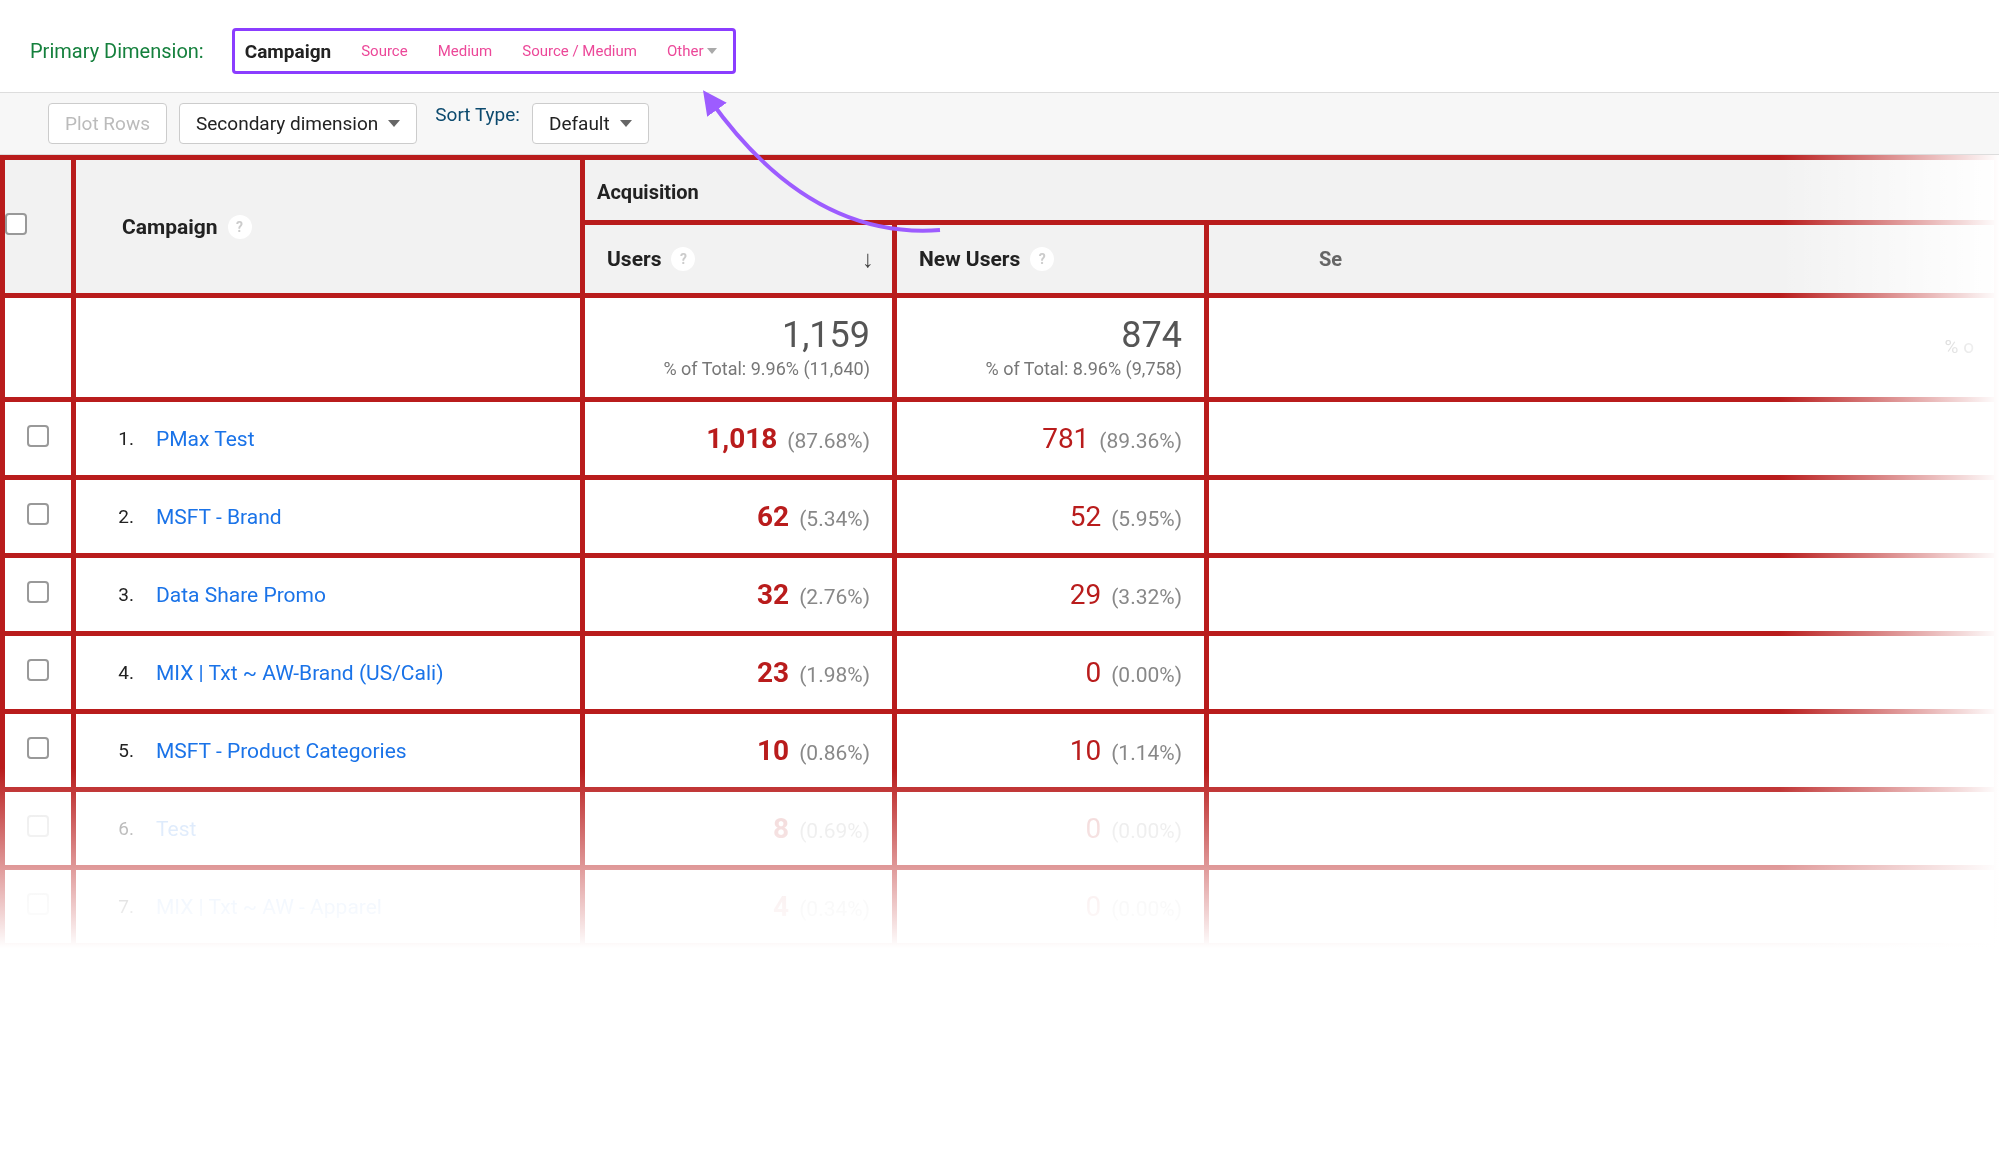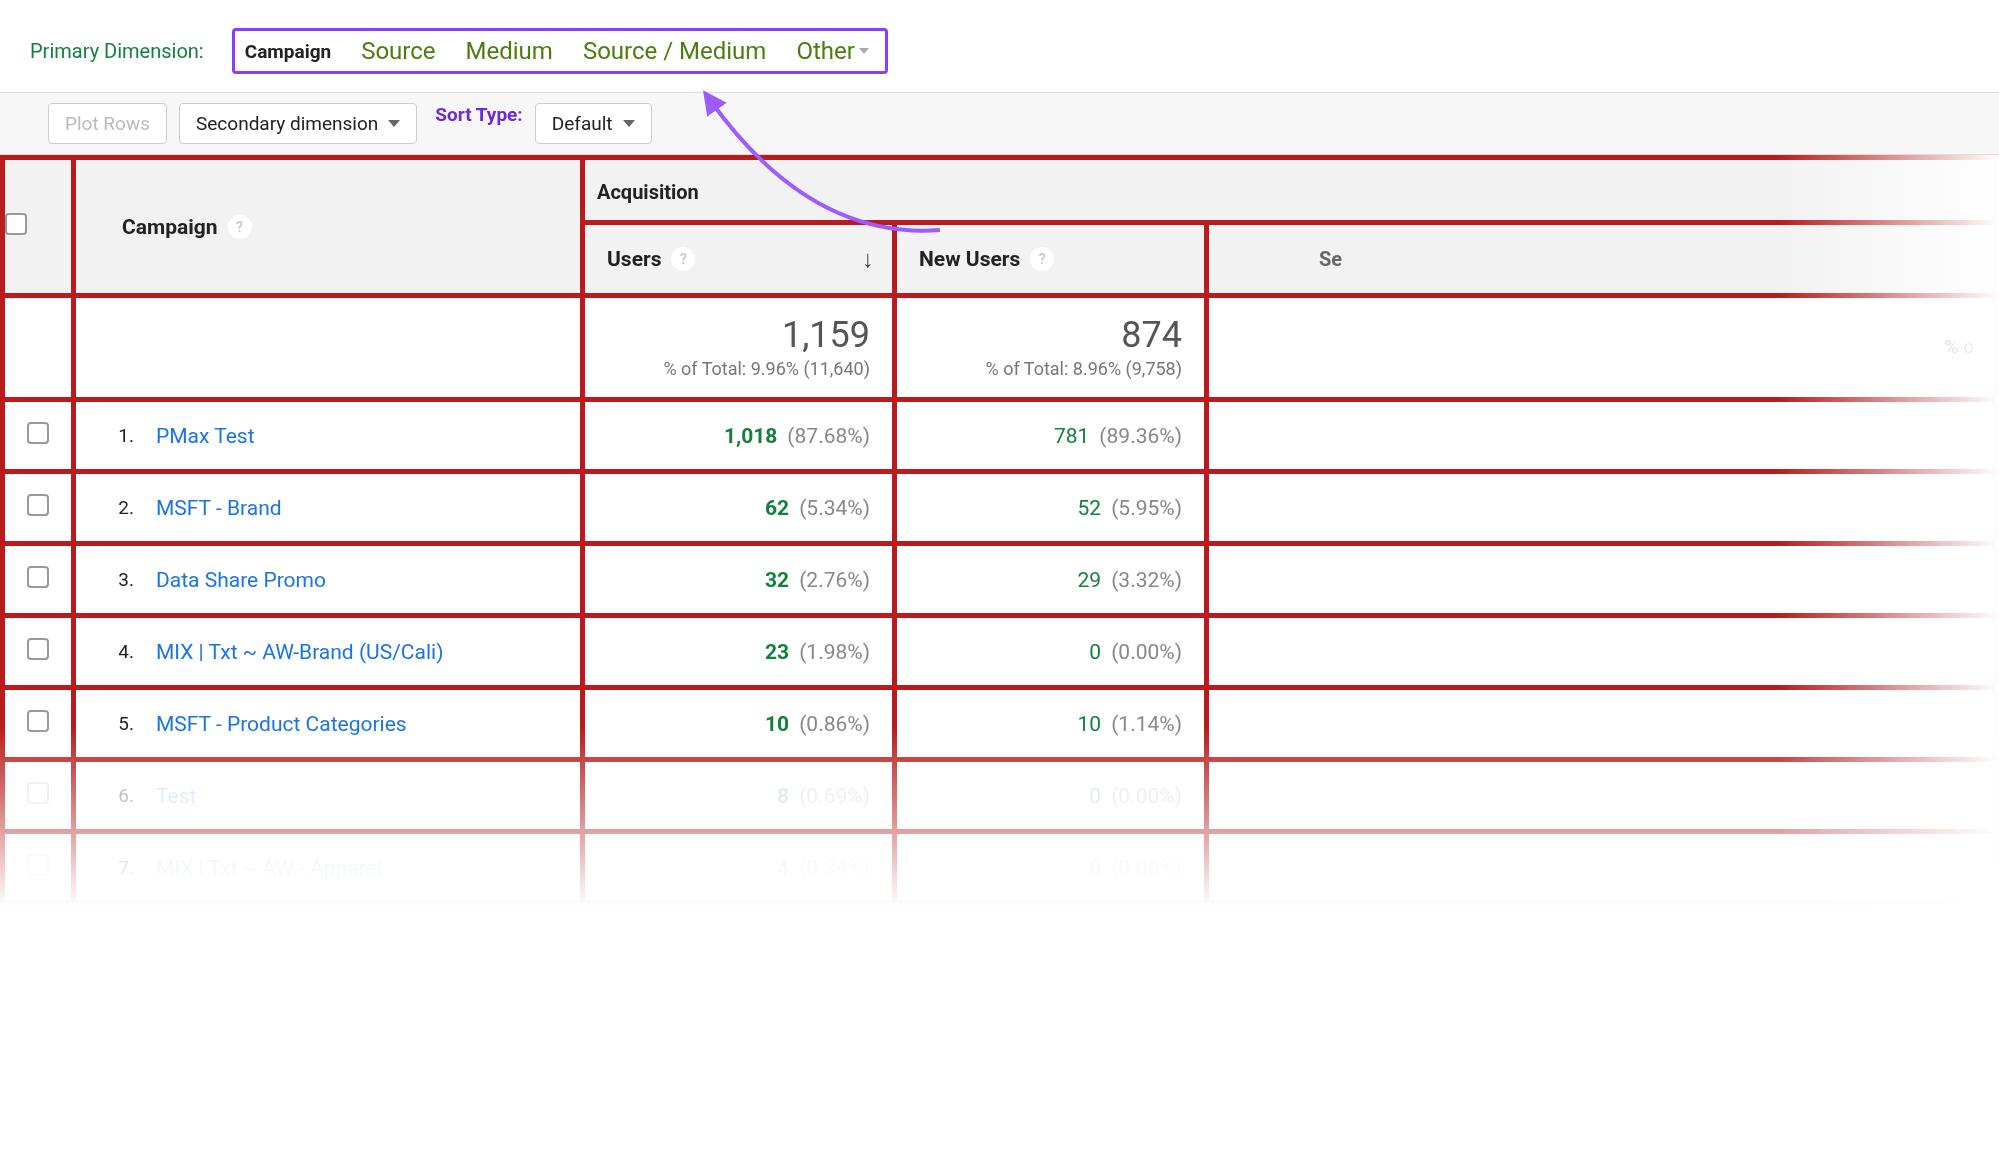--- a/index.html
+++ b/index.html
@@ -28,23 +28,23 @@
       gap: 30px;
       padding: 4px 16px 4px 10px;
       height: 46px;
     }
     .tab-active {
       font-weight: 700;
       color: #222;
       cursor: pointer;
     }
     .tab-link {
-      color: #4d7c0f;
+      color: #ec4899;
       cursor: pointer;
-      font-size: 24px;
+      font-size: 15px;
     }
     .tab-dropdown {
       display: flex;
       align-items: center;
       gap: 4px;
     }
     .caret-down {
       width: 0; height: 0;
       border-left: 5px solid transparent;
       border-right: 5px solid transparent;
@@ -68,23 +68,22 @@
       align-items: center;
       gap: 10px;
       cursor: pointer;
     }
     .btn-disabled {
       color: #bbb;
       cursor: default;
     }
     .sort-label {
       font-size: 19px;
-      color: #6d28d9;
+      color: #0c4a6e;
       margin-left: 6px;
-      font-weight: bold;
     }
     .caret-dark {
       width: 0; height: 0;
       border-left: 6px solid transparent;
       border-right: 6px solid transparent;
       border-top: 7px solid #666;
     }
     table {
       border-collapse: collapse;
       width: 100%;
@@ -172,22 +171,22 @@
     .campaign-link {
       color: #1a73e8;
       font-size: 21px;
     }
     .metric-cell {
       text-align: right;
       white-space: nowrap;
     }
     .metric-val {
       font-weight: 700;
-      font-size: 21px;
-      color: #15803d;
+      font-size: 28px;
+      color: #b91c1c;
     }
     .metric-pct {
       color: #888;
       font-size: 21px;
       margin-left: 10px;
     }
     .faded td, .faded .campaign-link, .faded .metric-val, .faded .metric-pct, .faded .checkbox {
       opacity: 0.45;
     }
     .fade-cut {

